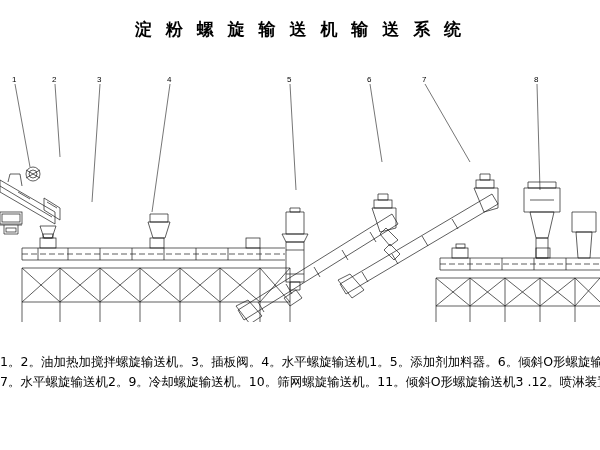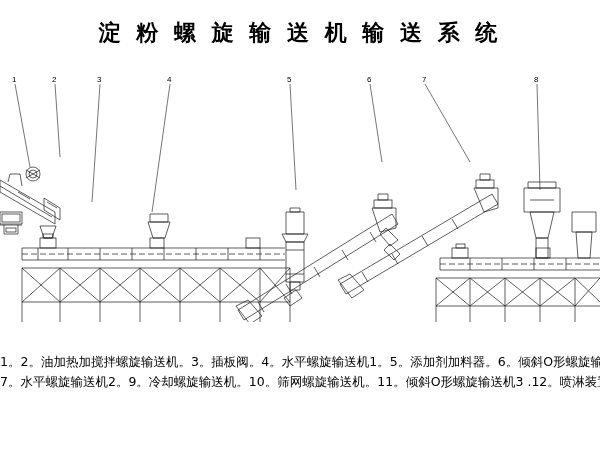--- a/index.html
+++ b/index.html
@@ -18,21 +18,21 @@
     position: relative;
     width: 600px;
     height: 450px;
   }
   .title {
     position: absolute;
     top: 18px;
     left: 0;
     width: 600px;
     text-align: center;
-    font-size: 22px;
+    font-size: 17px;
     font-weight: bold;
     letter-spacing: 4px;
     color: #000000;
     font-family: "DejaVu Sans", sans-serif;
   }
   .drawing {
     position: absolute;
     top: 62px;
     left: 0;
     width: 600px;

